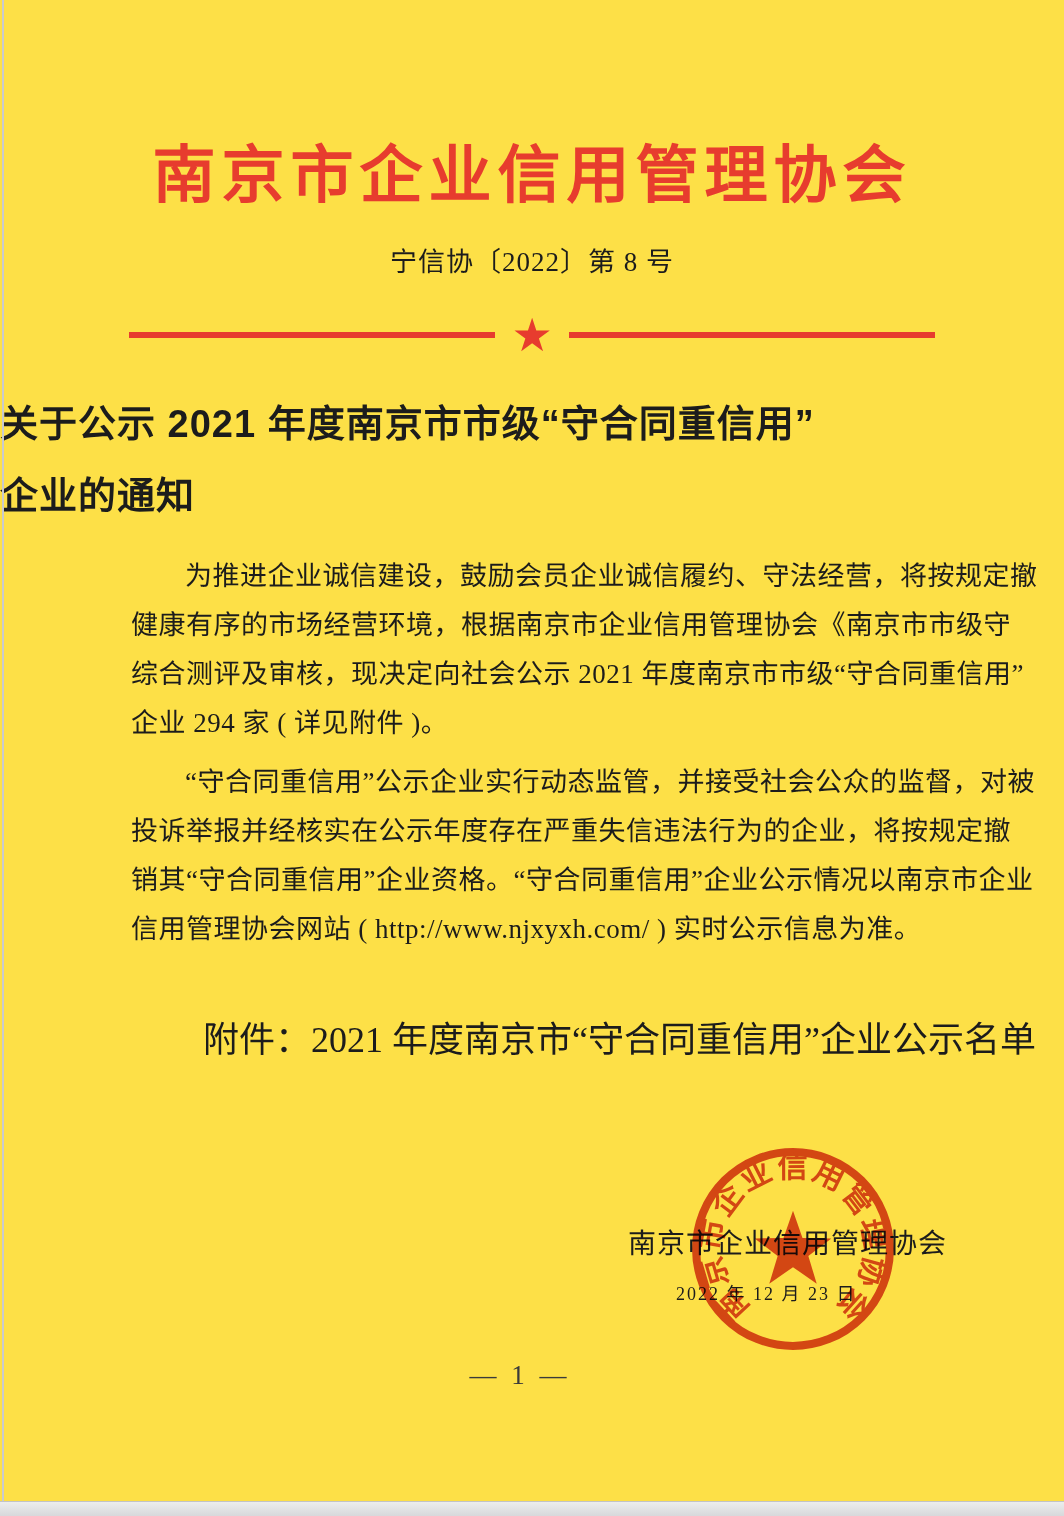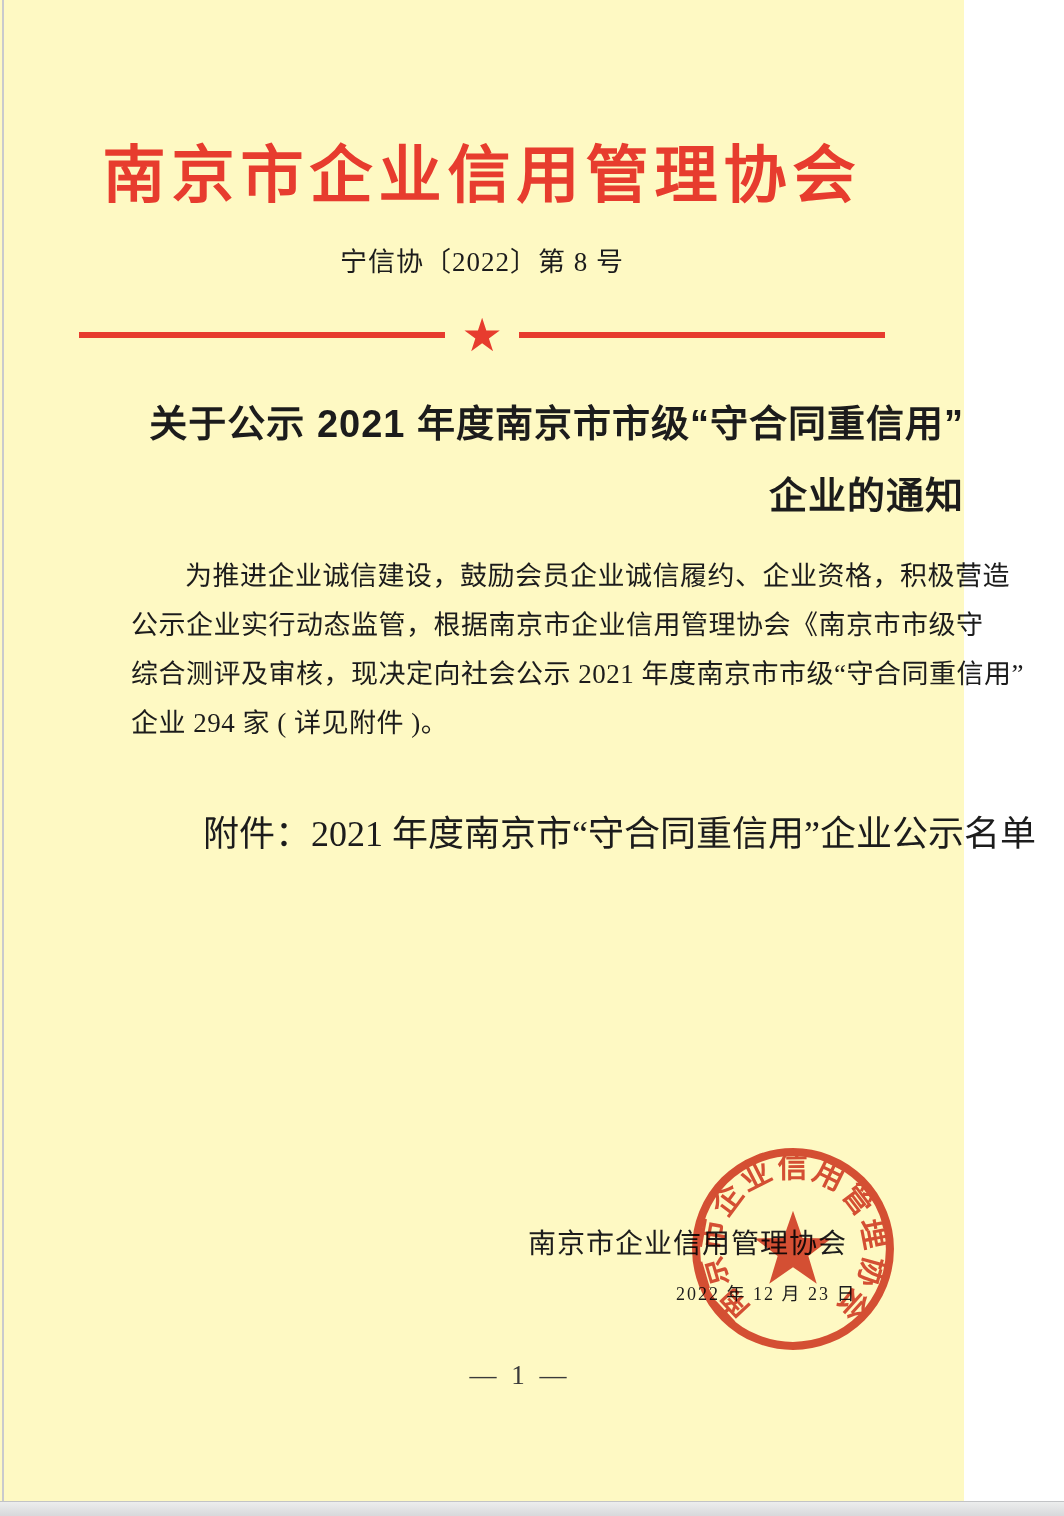--- a/index.html
+++ b/index.html
@@ -11,22 +11,22 @@
   html,body{background:#fff;}
   body{
     width:1064px;height:1516px;
     font-family:"Liberation Serif","DejaVu Serif",serif;
     color:var(--ink);
     position:relative;
     overflow:hidden;
   }
   .page{
     position:relative;
-    width:964px;height:1516px;
-    background:#fef9c3;
+    width:1064px;height:1516px;
+    background:#fde047;
   }
   
   .edge-left{
     position:absolute;left:2px;top:0;
     width:2px;height:1501px;
     background:#c9cacd;
   }
   .bottom-band{
     position:absolute;left:0;bottom:0;
     width:1064px;height:15px;
@@ -66,21 +66,21 @@
   }
   .divider .star{
     color:var(--accent);
     font-size:46px;
     line-height:46px;
     padding:0 16px;
     font-family:"DejaVu Sans",sans-serif;
   }
   .doc-title{
     margin-top:26px;
-    text-align:right;
+    text-align:left;
     font-family:"Liberation Sans","DejaVu Sans",sans-serif;
     font-weight:bold;
     font-size:38px;
     line-height:72px;
     letter-spacing:1px;
   }
   .body-text{
     margin:20px 0 0 131px;
     width:810px;
     font-size:27px;
@@ -155,24 +155,30 @@
     <div class="rule"></div>
   </div>
 
   <div class="doc-title">
     <div>关于公示 2021 年度南京市市级“守合同重信用”</div>
     <div>企业的通知</div>
   </div>
 
   <div class="body-text">
     <div class="para1">
-      <div class="line indent">为推进企业诚信建设，鼓励会员企业诚信履约、企业资格，积极营造</div>
-      <div class="line">公示企业实行动态监管，根据南京市企业信用管理协会《南京市市级守</div>
+      <div class="line indent">为推进企业诚信建设，鼓励会员企业诚信履约、守法经营，将按规定撤</div>
+      <div class="line">健康有序的市场经营环境，根据南京市企业信用管理协会《南京市市级守</div>
       <div class="line">综合测评及审核，现决定向社会公示 2021 年度南京市市级“守合同重信用”</div>
       <div class="line">企业 294 家 ( 详见附件 )。</div>
+    </div>
+    <div class="para2">
+      <div class="line indent">“守合同重信用”公示企业实行动态监管，并接受社会公众的监督，对被</div>
+      <div class="line">投诉举报并经核实在公示年度存在严重失信违法行为的企业，将按规定撤</div>
+      <div class="line">销其“守合同重信用”企业资格。“守合同重信用”企业公示情况以南京市企业</div>
+      <div class="line">信用管理协会网站 ( http://www.njxyxh.com/ ) 实时公示信息为准。</div>
     </div>
   </div>
 
   <div class="attachment">附件：2021 年度南京市“守合同重信用”企业公示名单</div>
 
   <div class="sig-org">南京市企业信用管理协会</div>
   <div class="sig-date">2022 年 12 月 23 日</div>
 
   <svg class="seal" viewBox="0 0 208 208" aria-hidden="true">
     <circle cx="104" cy="104" r="96" fill="none" stroke="#cf3928" stroke-width="8"></circle>

